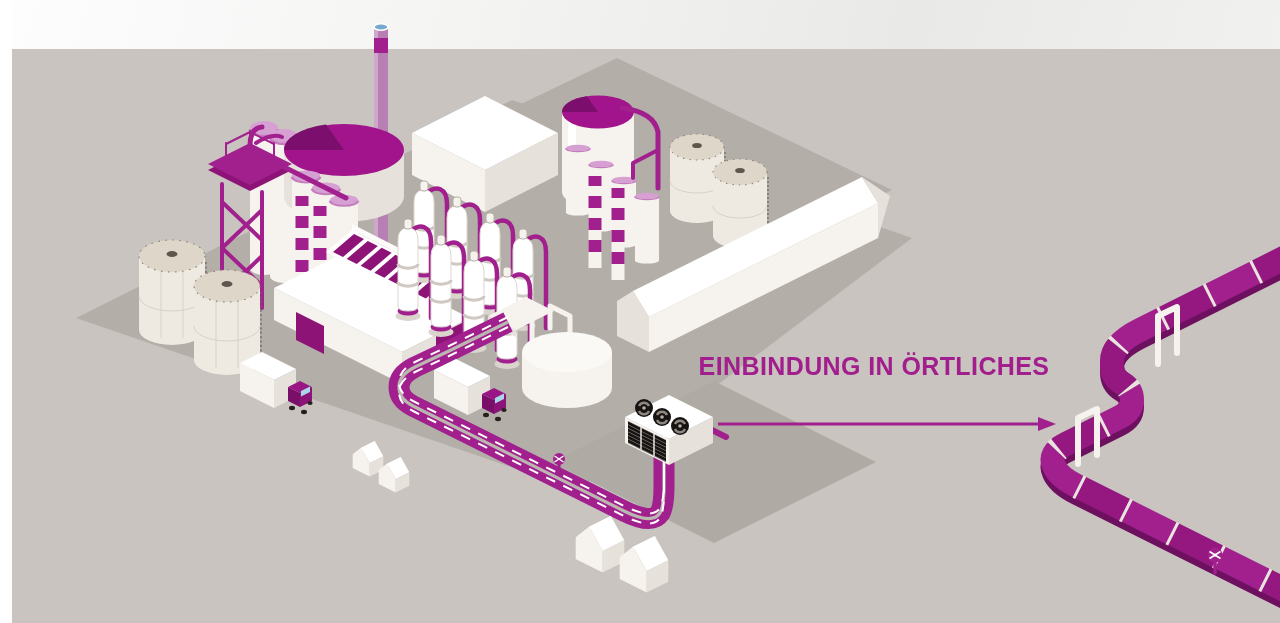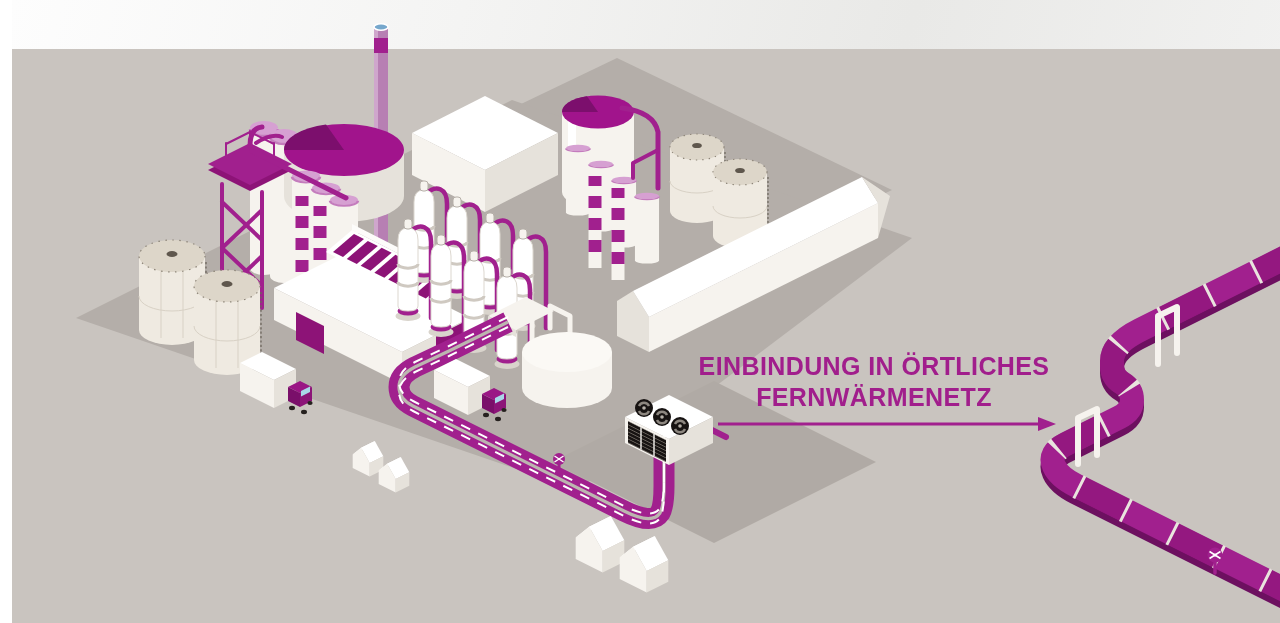--- a/index.html
+++ b/index.html
@@ -299,15 +299,14 @@
         <path class="sM rnd" stroke-width="3.5" d="M1203,573 L1203,562"></path>
         <circle cx="1203" cy="555" r="7.5" class="fM"></circle>
         <path stroke="#ffffff" stroke-width="1.6" d="M1197.5,551.5 L1208.5,558.5 M1208.5,551.5 L1197.5,558.5"></path>
         <circle cx="1203" cy="555" r="1.6" fill="#ffffff"></circle>
       </g>
     </g>
   </svg>
 
   <div class="annotation">
     <div>EINBINDUNG IN ÖRTLICHES</div>
-    <div>FERNWÄRMENETZ</div>
   </div>
 </div>
 
 </body></html>

